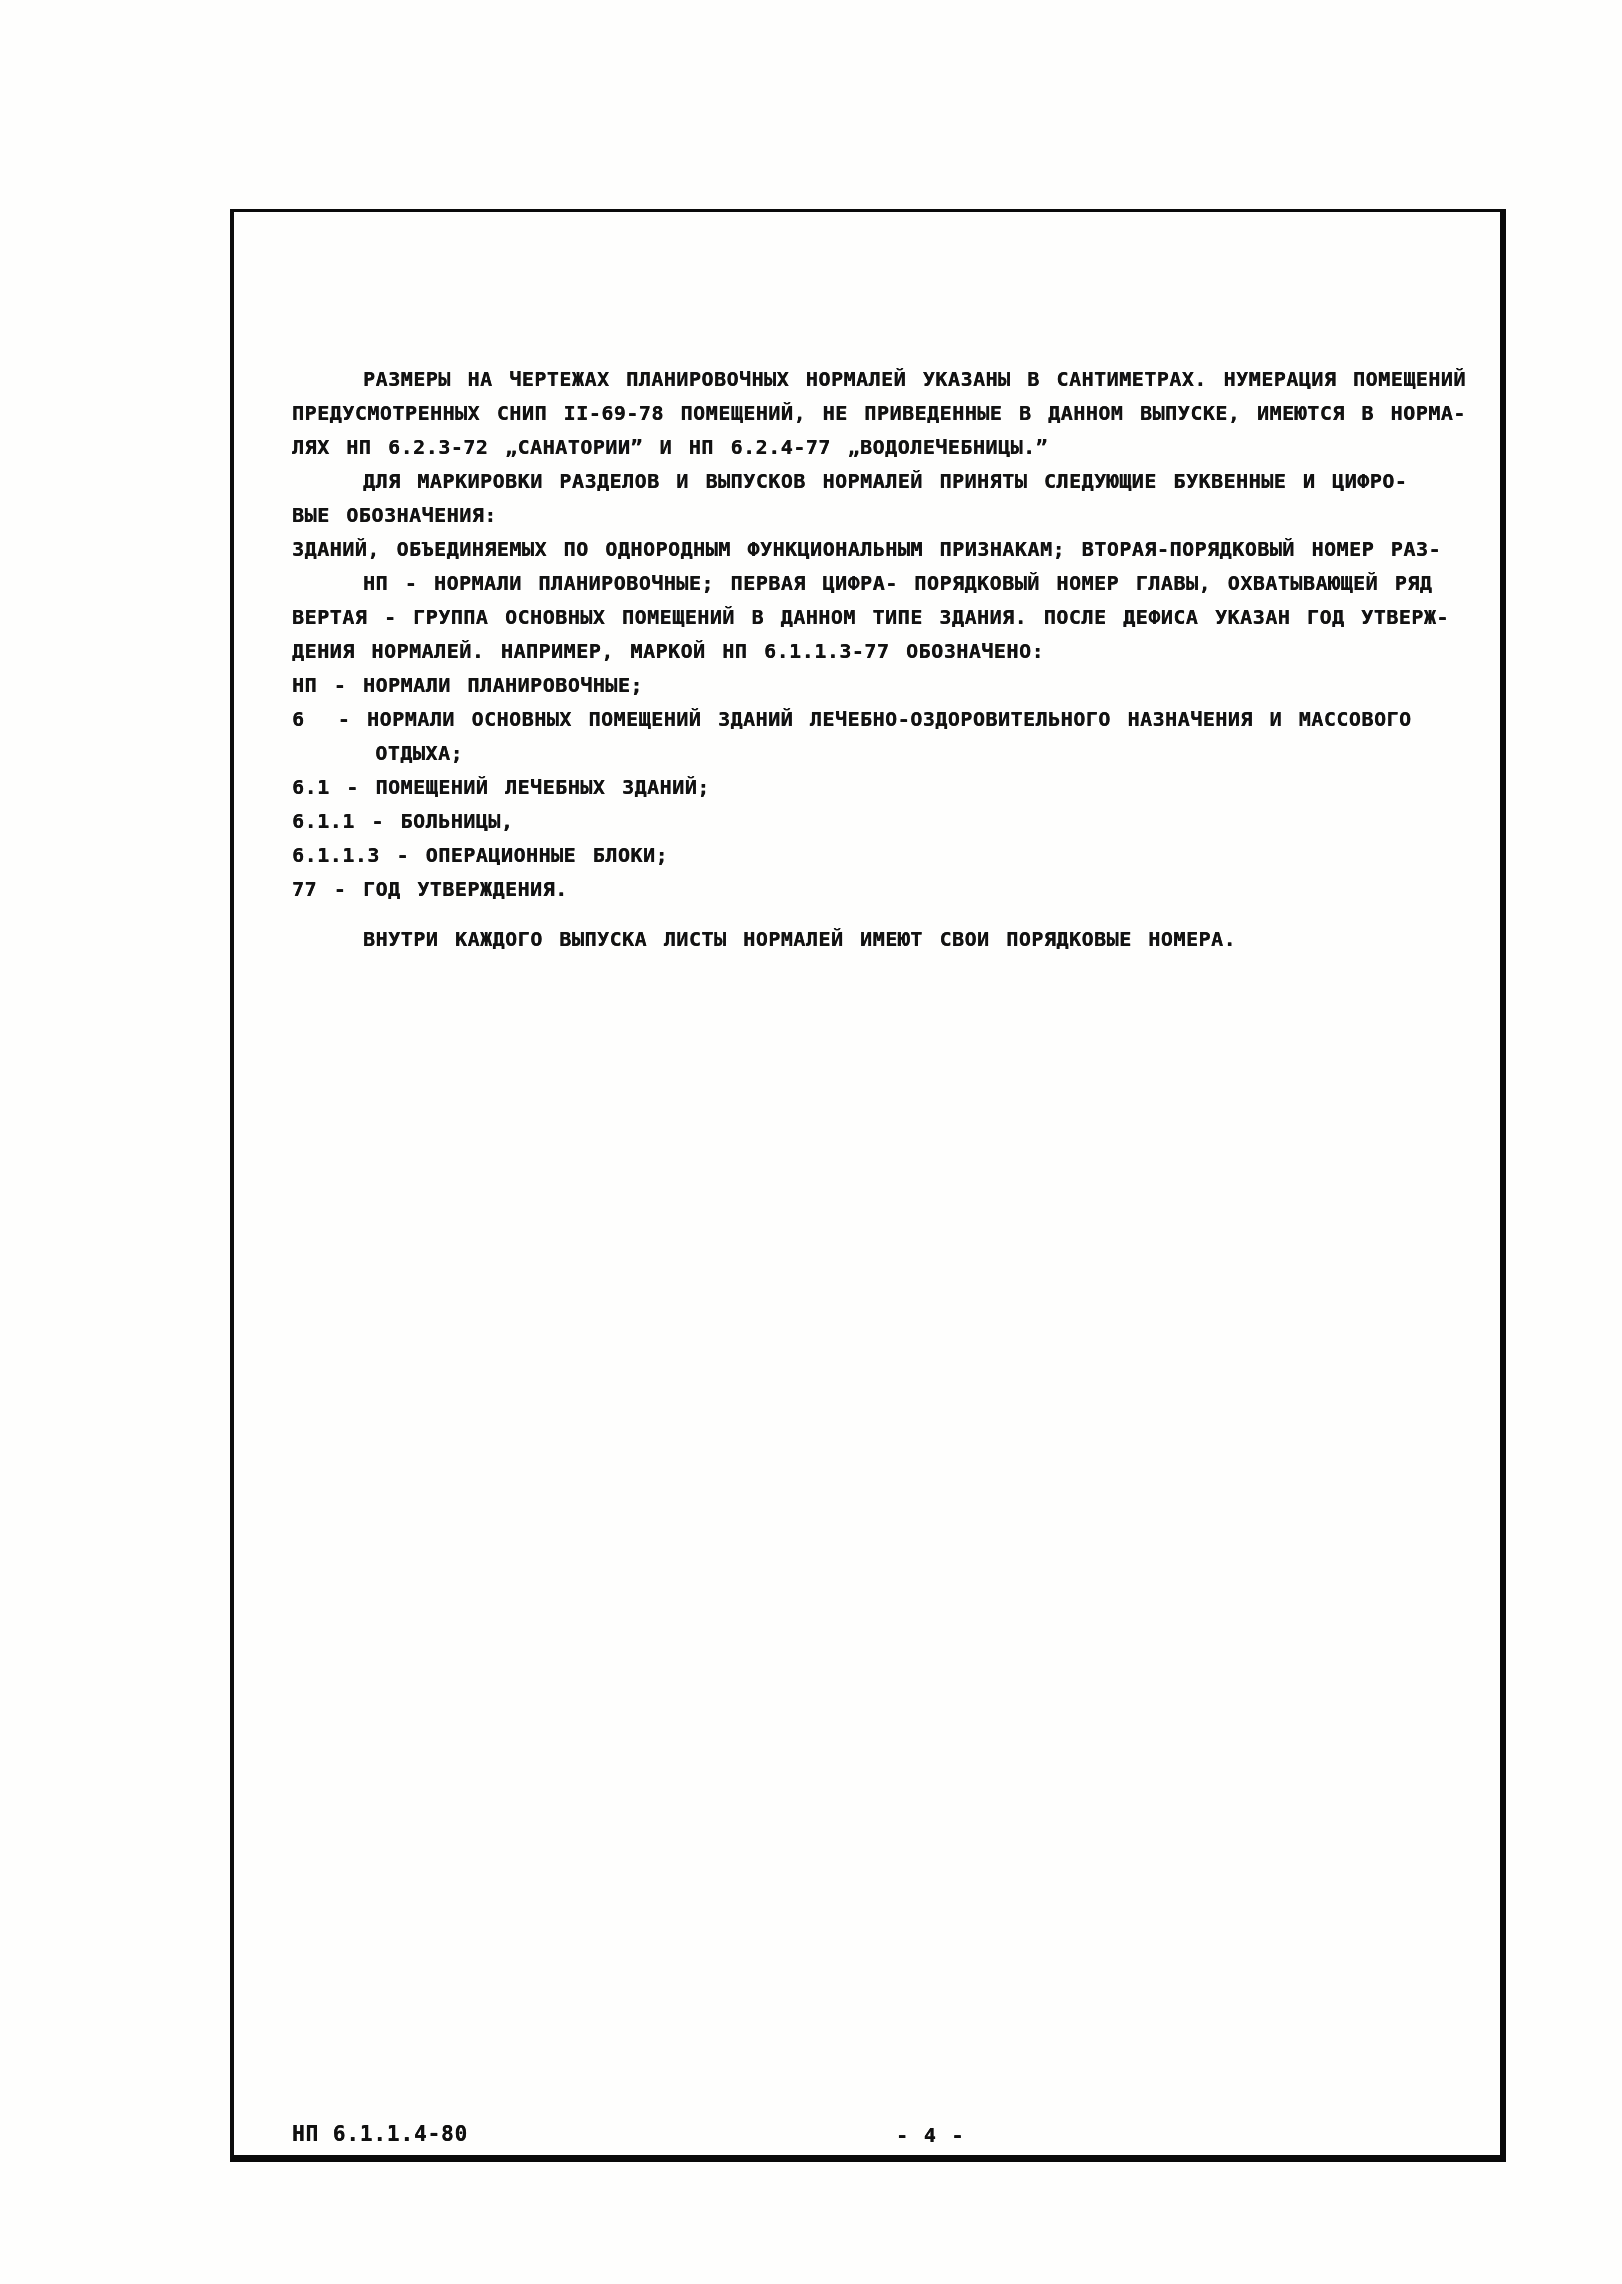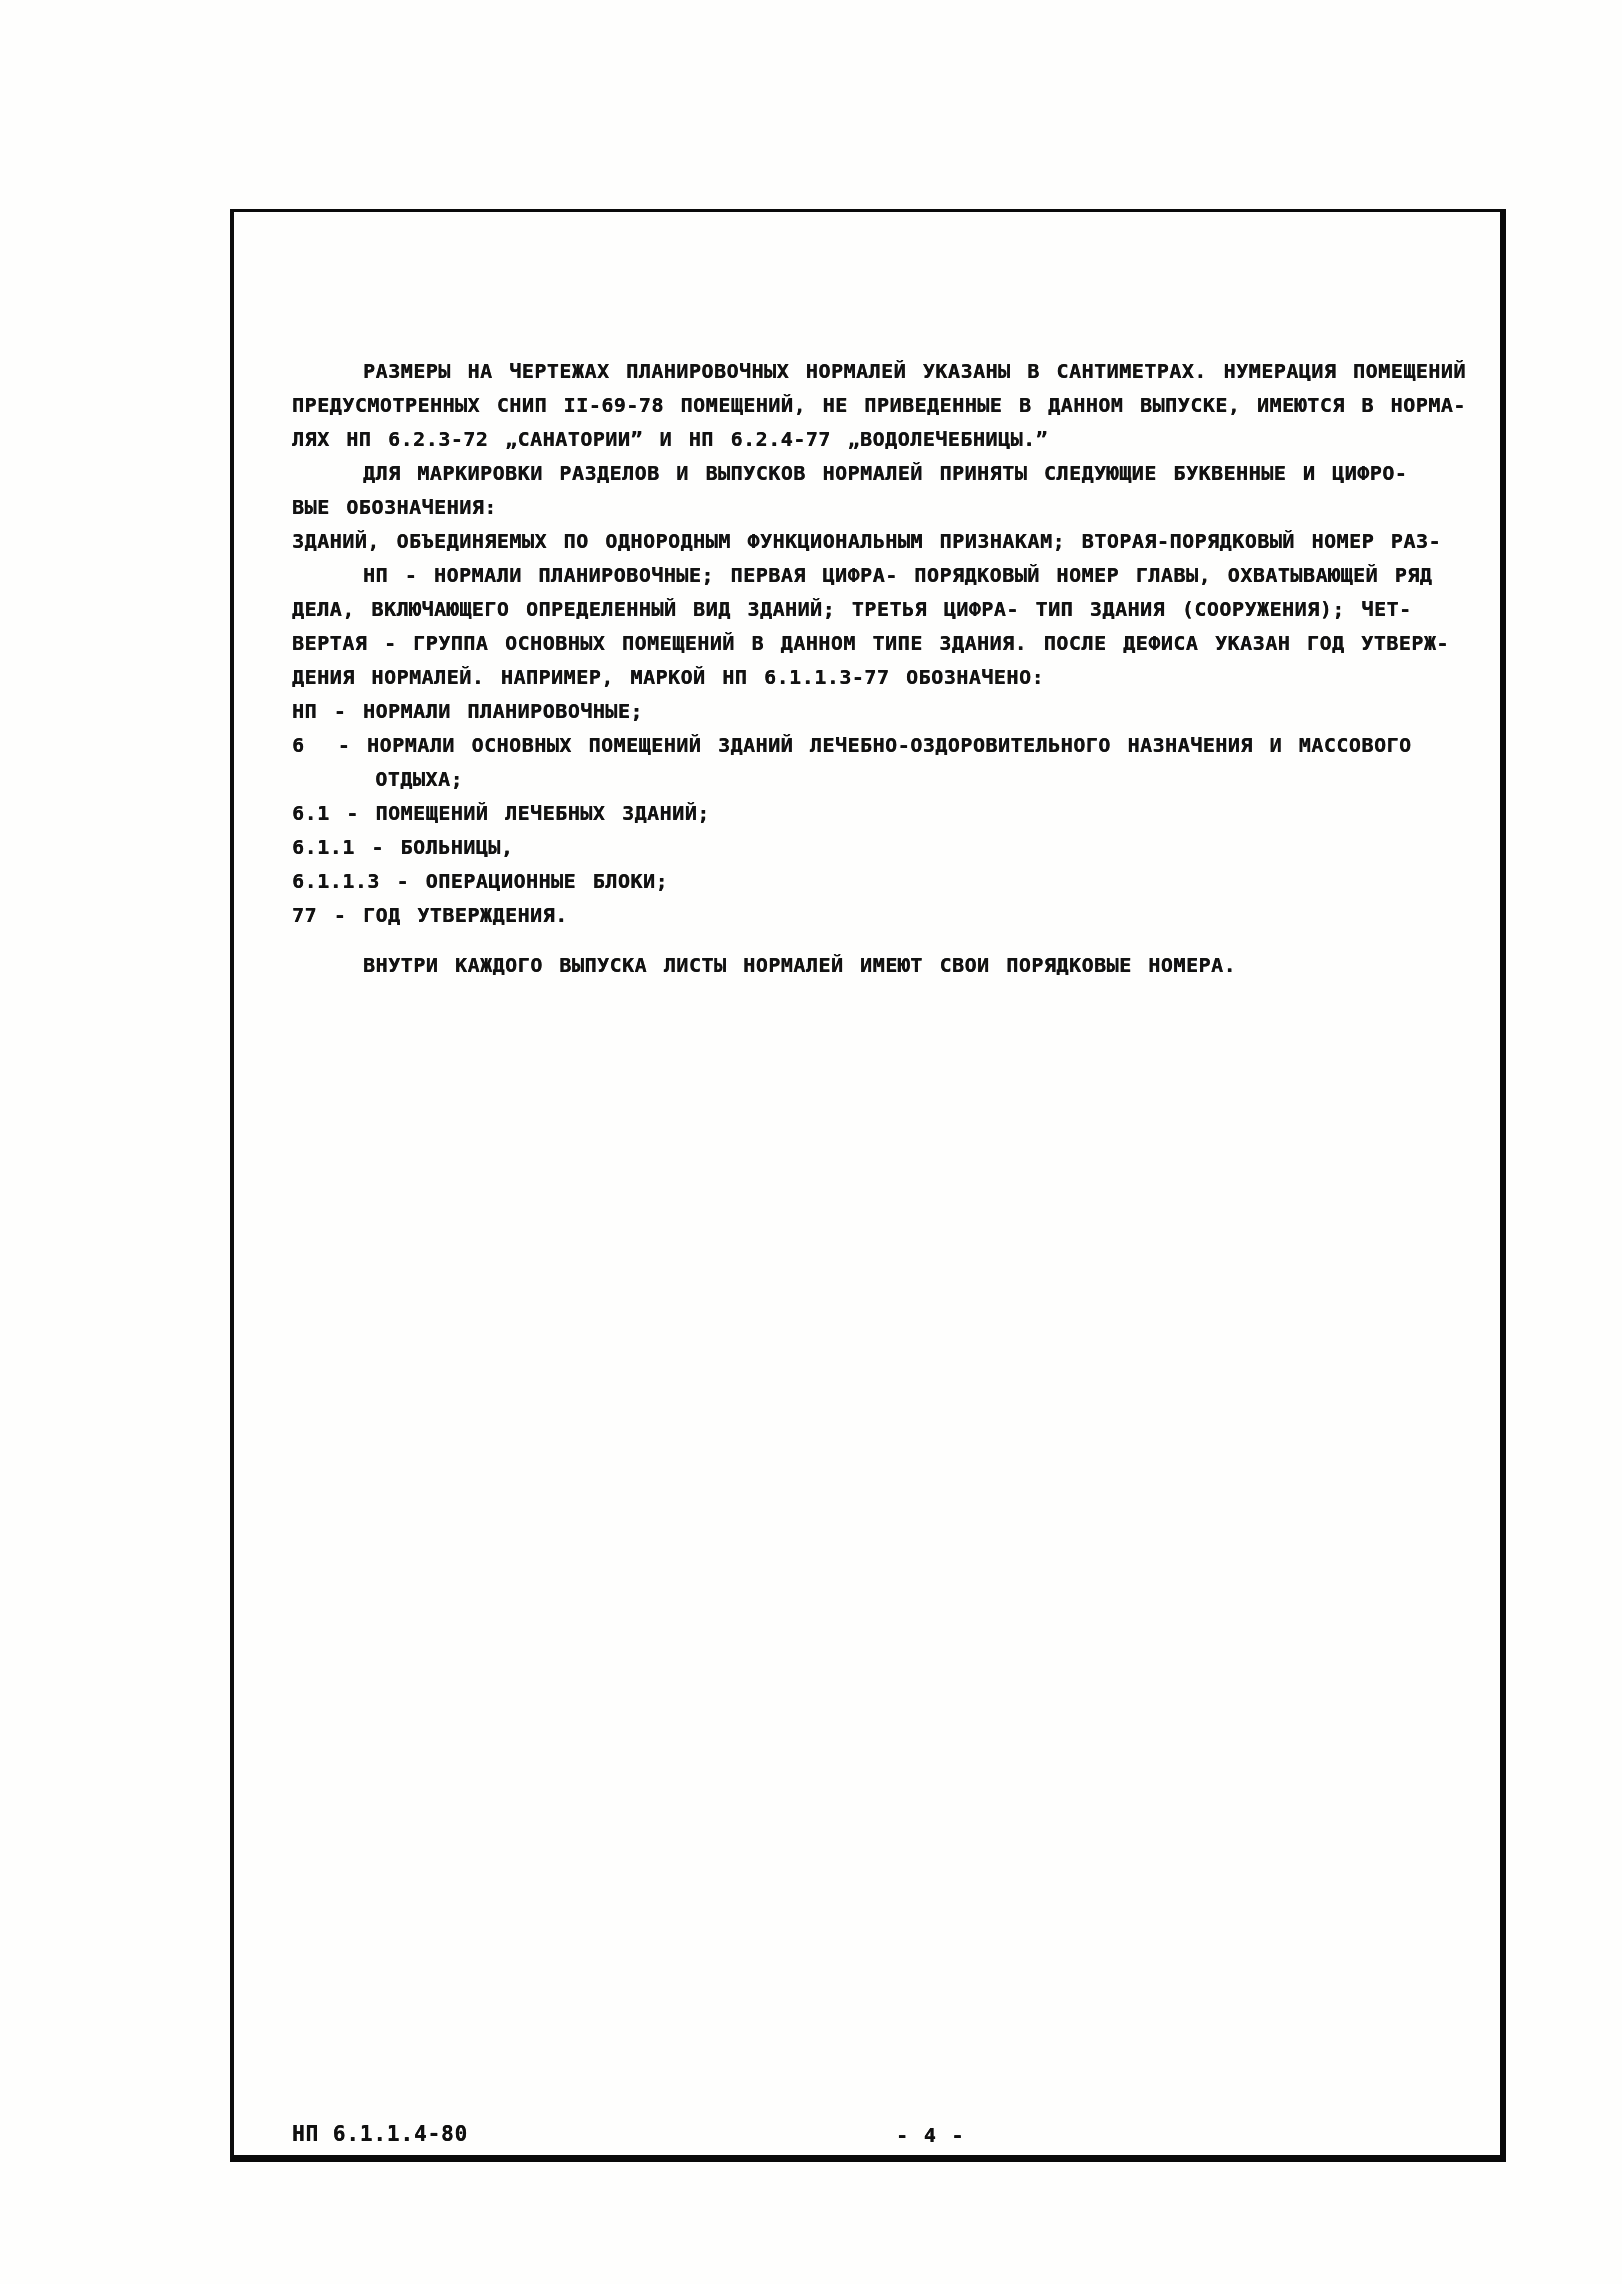--- a/index.html
+++ b/index.html
@@ -23,21 +23,21 @@
     box-sizing: border-box;
     border-top: 3.7px solid #0b0b0b;
     border-left: 4.1px solid #0d0d0d;
     border-right: 6px solid #0a0a0a;
     border-bottom: 7.3px solid #0a0a0a;
     background: transparent;
   }
   .textblock {
     position: absolute;
     left: 58px;
-    top: 142px;
+    top: 150px;
     width: 1173px;
   }
   .line {
     font-size: 20px;
     font-weight: 700;
     color: #121212;
     letter-spacing: 0.5px;
     word-spacing: 4.1px;
     line-height: 34px;
     white-space: pre;
@@ -89,21 +89,20 @@
   <div class="textblock">
 
     <div class="line ind">Размеры на чертежах планировочных нормалей указаны в сантиметрах. Нумерация помещений</div>
     <div class="line">предусмотренных СНиП II-69-78 помещений, не приведенные в данном выпуске, имеются в норма-</div>
     <div class="line">лях НП 6.2.3-72 „Санатории” и НП 6.2.4-77 „Водолечебницы.”</div>
     <div class="line ind">Для маркировки разделов и выпусков нормалей приняты следующие буквенные и цифро-</div>
     <div class="line">вые обозначения:</div>
 
     <div class="line">зданий, объединяемых по однородным функциональным признакам; вторая-порядковый номер раз-</div>
     <div class="line ind">НП - нормали планировочные; первая цифра- порядковый номер главы, охватывающей ряд</div>
-    <div class="line">дела, включающего определенный вид зданий; третья цифра- тип здания (сооружения); чет-</div>
     <div class="line">вертая - группа основных помещений в данном типе здания. После дефиса указан год утверж-</div>
     <div class="line">дения нормалей. Например, маркой НП 6.1.1.3-77 обозначено:</div>
 
     <div>
       <div class="line">НП - нормали планировочные;</div>
       <div class="line">6  - нормали основных помещений зданий лечебно-оздоровительного назначения и массового</div>
       <div class="line">     отдыха;</div>
       <div class="line">6.1 - помещений лечебных зданий;</div>
       <div class="line">6.1.1 - больницы,</div>
       <div class="line">6.1.1.3 - операционные блоки;</div>

